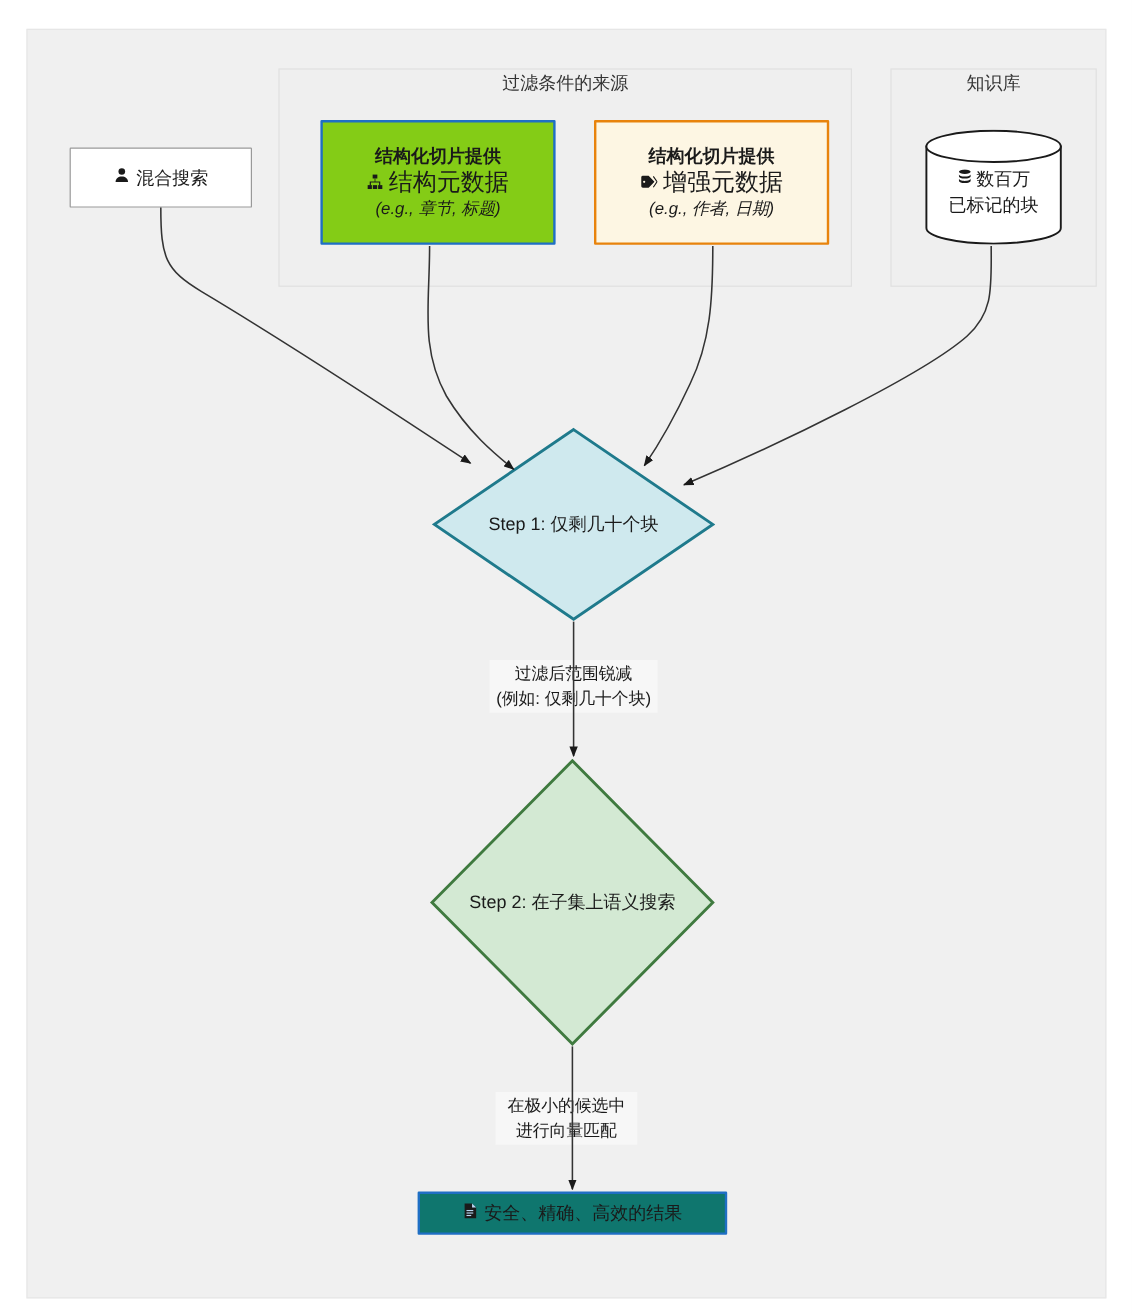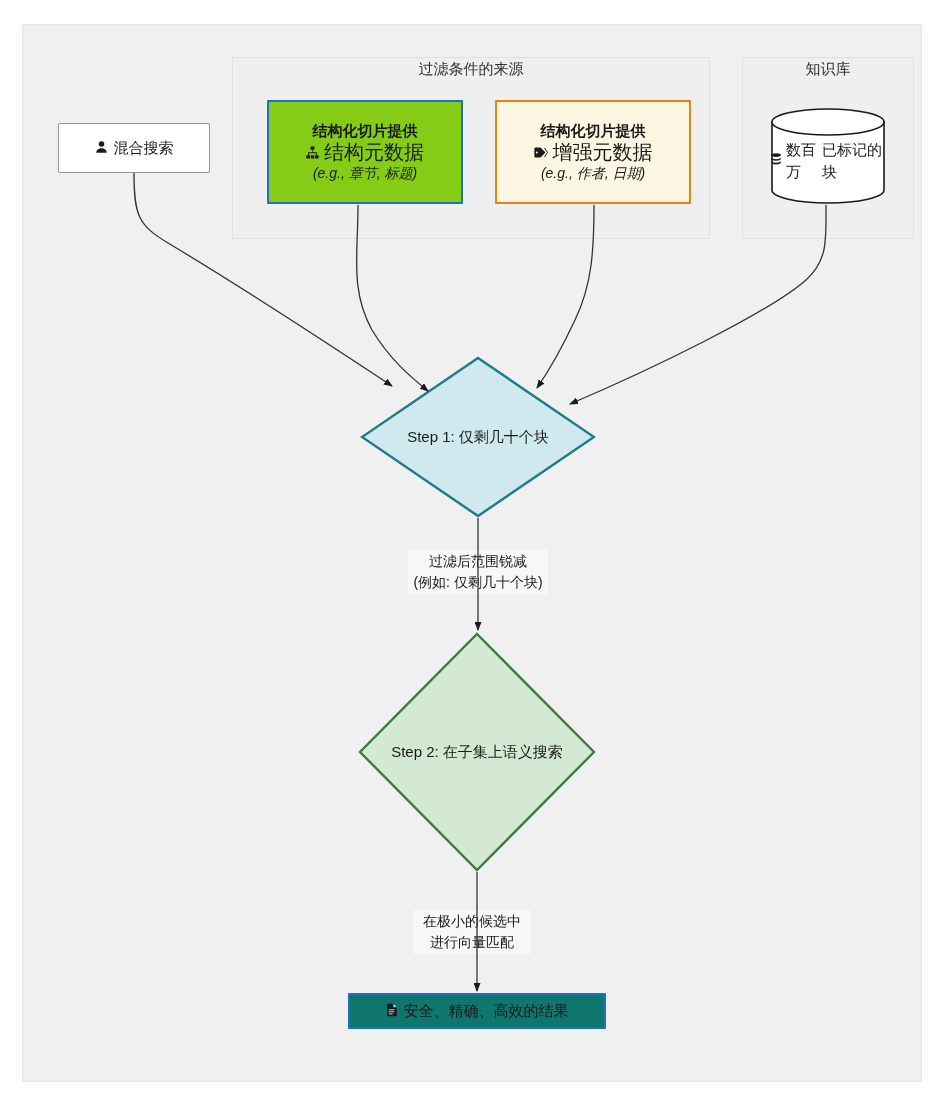--- a/index.html
+++ b/index.html
@@ -122,20 +122,21 @@
   #kb-cylinder {
     position: absolute;
   }
   #kb-cylinder .cyl-text {
     position: absolute;
     left: 0;
     top: 0;
     width: 100%;
     height: 100%;
     display: flex;
+    flex-direction: column;
     align-items: center;
     justify-content: center;
     font-size: 15px;
     line-height: 22px;
     color: #1a1a1a;
     padding-top: 10px;
     box-sizing: border-box;
   }
   #kb-cylinder .cyl-l1 {
     display: flex;

